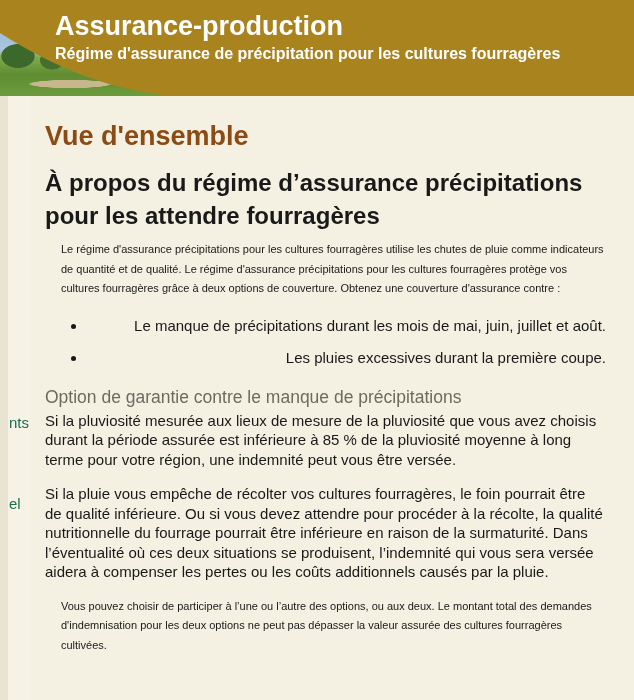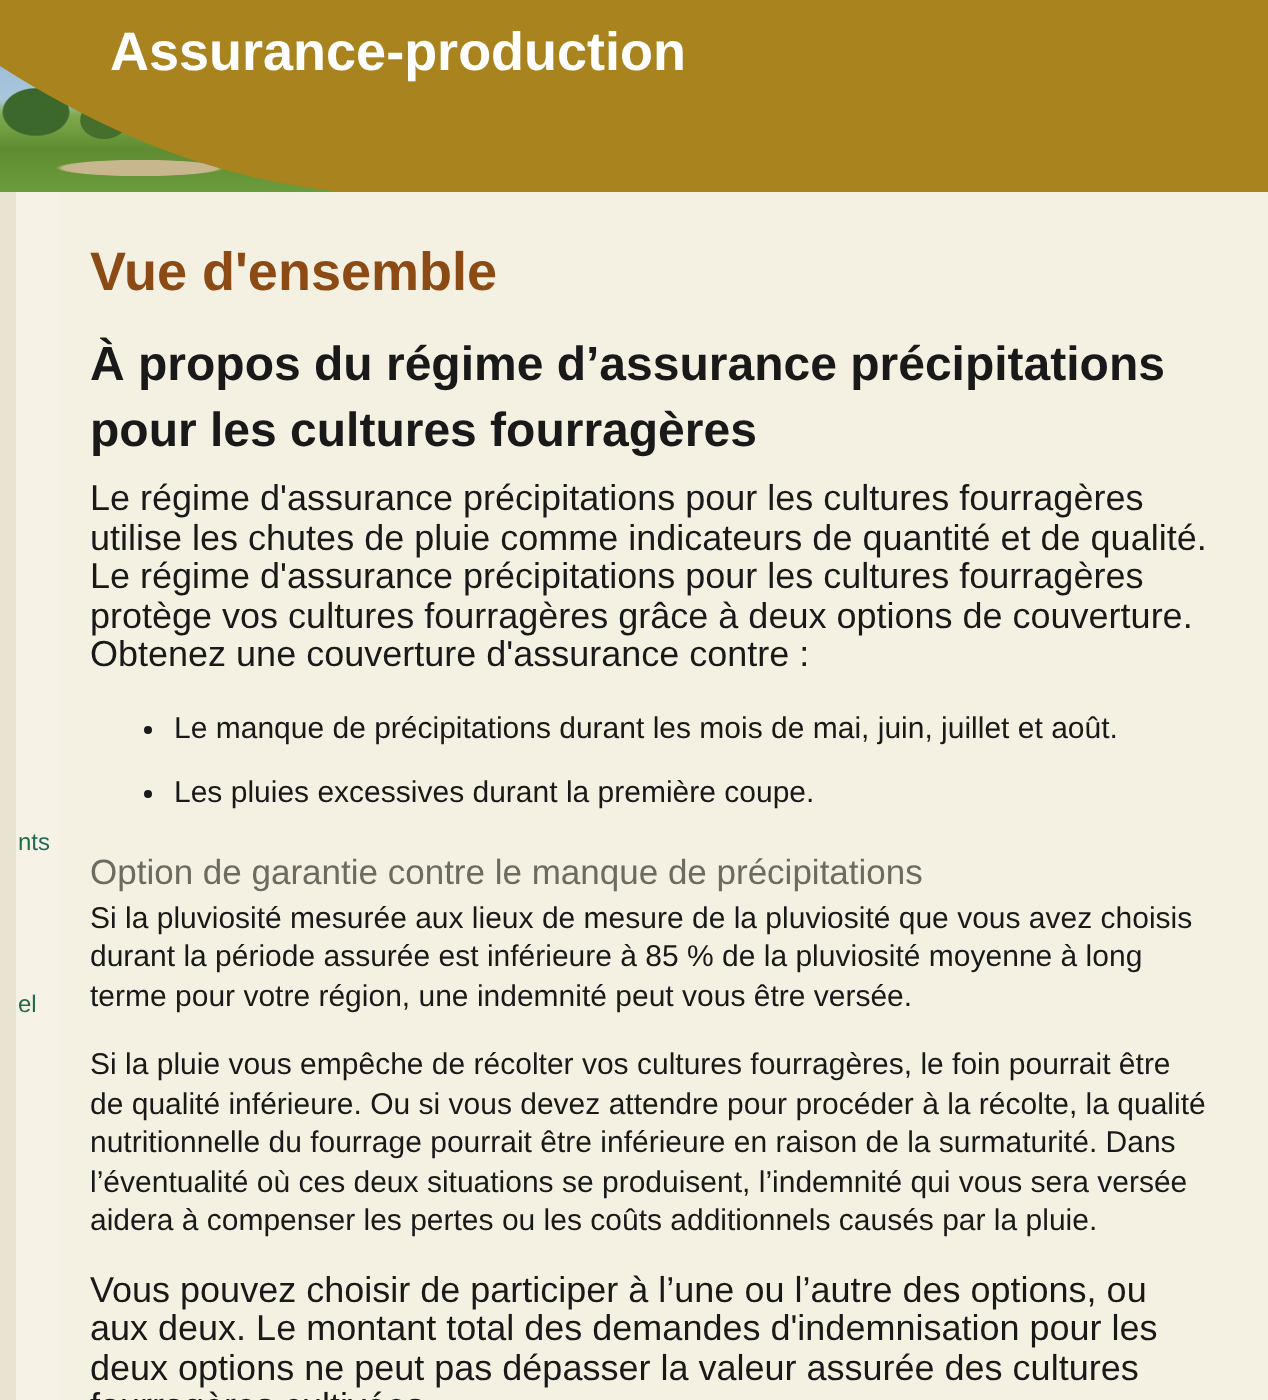--- a/index.html
+++ b/index.html
@@ -31,75 +31,76 @@
 
   
   .content { display:flex; width:634px; height:604px; }
 
   .sidebar {
     width:30px; box-sizing:border-box; flex:0 0 30px;
     background:#F6F3E6; border-left:8px solid #E8E4D1;
     position:relative; overflow:hidden;
   }
   .sidebar-frag {
-    position:absolute; left:1px; font-size:12px; color:#1F6B52;
+    position:absolute; left:1px; font-size:15px; color:#1F6B52;
     white-space:nowrap; cursor:pointer; text-decoration:none;
   }
   .frag-0 { top:318px; }
   .frag-1 { top:351px;margin-top:48px; }
 
   .main {
     flex:1 1 auto; box-sizing:border-box;
     background:#F4F1E3; padding:25px 28px 16px 15px;
     color:#191919;
   }
   .page-title {
     color:#8C4A15; font-size:27px; font-weight:bold;
     margin:0 0 14px 0; line-height:1.15;
   }
   .section-title {
     color:#191919; font-size:24px; font-weight:bold;
     margin:0 0 8px 0; line-height:1.38;
   }
-  .body-text { font-size:18px; line-height:19.5px; margin:0 0 15px 0; }
+  .body-text { font-size:11px; line-height:19.5px; margin:0 0 15px 16px; }
   .bullet-list { margin:17px 0 16px 24px; padding-left:18px; }
-  .bullet-list li { font-size:15px; line-height:19.5px; margin-bottom:13px; }
+  .bullet-list li { font-size:15px; line-height:19.5px; margin-bottom:13px;text-align:right; }
   .sub-heading {
     color:#6B6B60; font-size:17.5px; font-weight:normal;
     margin:19px 0 1px 0; line-height:1.25;
   }
   .sub-body { font-size:15px; line-height:19.5px; margin:2px 0 15px 0; }
 </style>
 </head>
 <body>
 
 <div class="page">
 
   <div class="header">
     <div class="header-photo"></div>
     <svg class="header-curve" width="634" height="96" viewBox="0 0 634 96" preserveAspectRatio="none" aria-hidden="true">
       <path d="M0,0 H634 V96 H172 C112,90 58,70 0,33 Z" fill="#A9841E"></path>
     </svg>
     <div class="header-text">
       <h1 class="header-title">Assurance-production</h1>
+      <div class="header-subtitle">Régime d'assurance de précipitation pour les cultures fourragères</div>
     </div>
   </div>
 
   <div class="content">
 
     <div class="sidebar">
       <a class="sidebar-frag frag-0">nts</a>
       <a class="sidebar-frag frag-1">el</a>
     </div>
 
     <div class="main">
 
       <h1 class="page-title">Vue d'ensemble</h1>
 
-      <h2 class="section-title">À propos du régime d’assurance précipitations pour les cultures fourragères</h2>
+      <h2 class="section-title">À propos du régime d’assurance précipitations pour les attendre fourragères</h2>
 
       <p class="body-text">Le régime d'assurance précipitations pour les cultures fourragères utilise les chutes de pluie comme indicateurs de quantité et de qualité. Le régime d'assurance précipitations pour les cultures fourragères protège vos cultures fourragères grâce à deux options de couverture. Obtenez une couverture d'assurance contre :</p>
 
       <ul class="bullet-list">
         <li>Le manque de précipitations durant les mois de mai, juin, juillet et août.</li>
         <li>Les pluies excessives durant la première coupe.</li>
       </ul>
 
       <h3 class="sub-heading">Option de garantie contre le manque de précipitations</h3>
       <p class="sub-body">Si la pluviosité mesurée aux lieux de mesure de la pluviosité que vous avez choisis durant la période assurée est inférieure à 85 % de la pluviosité moyenne à long terme pour votre région, une indemnité peut vous être versée.</p>

